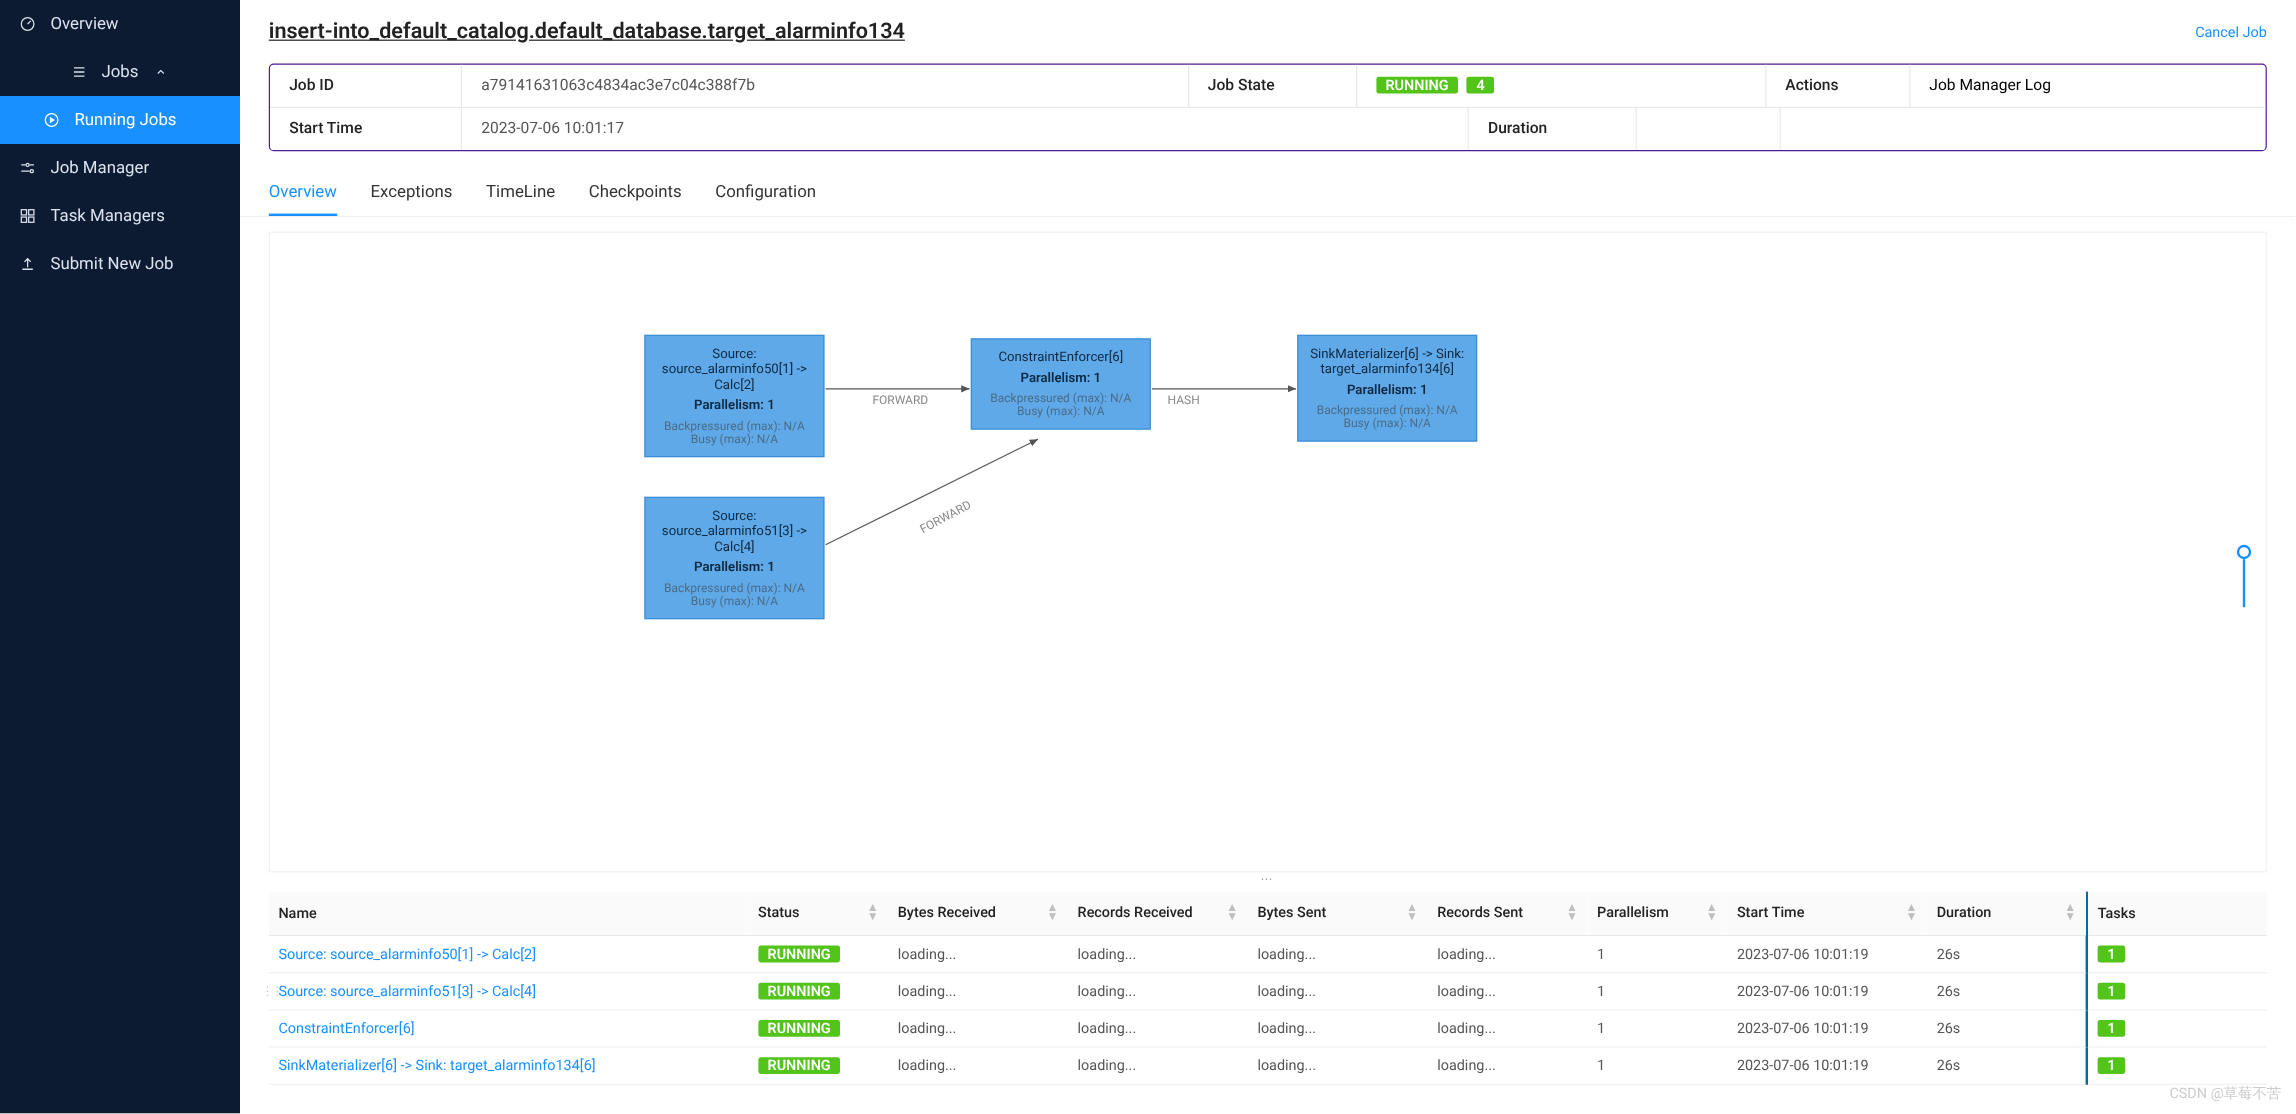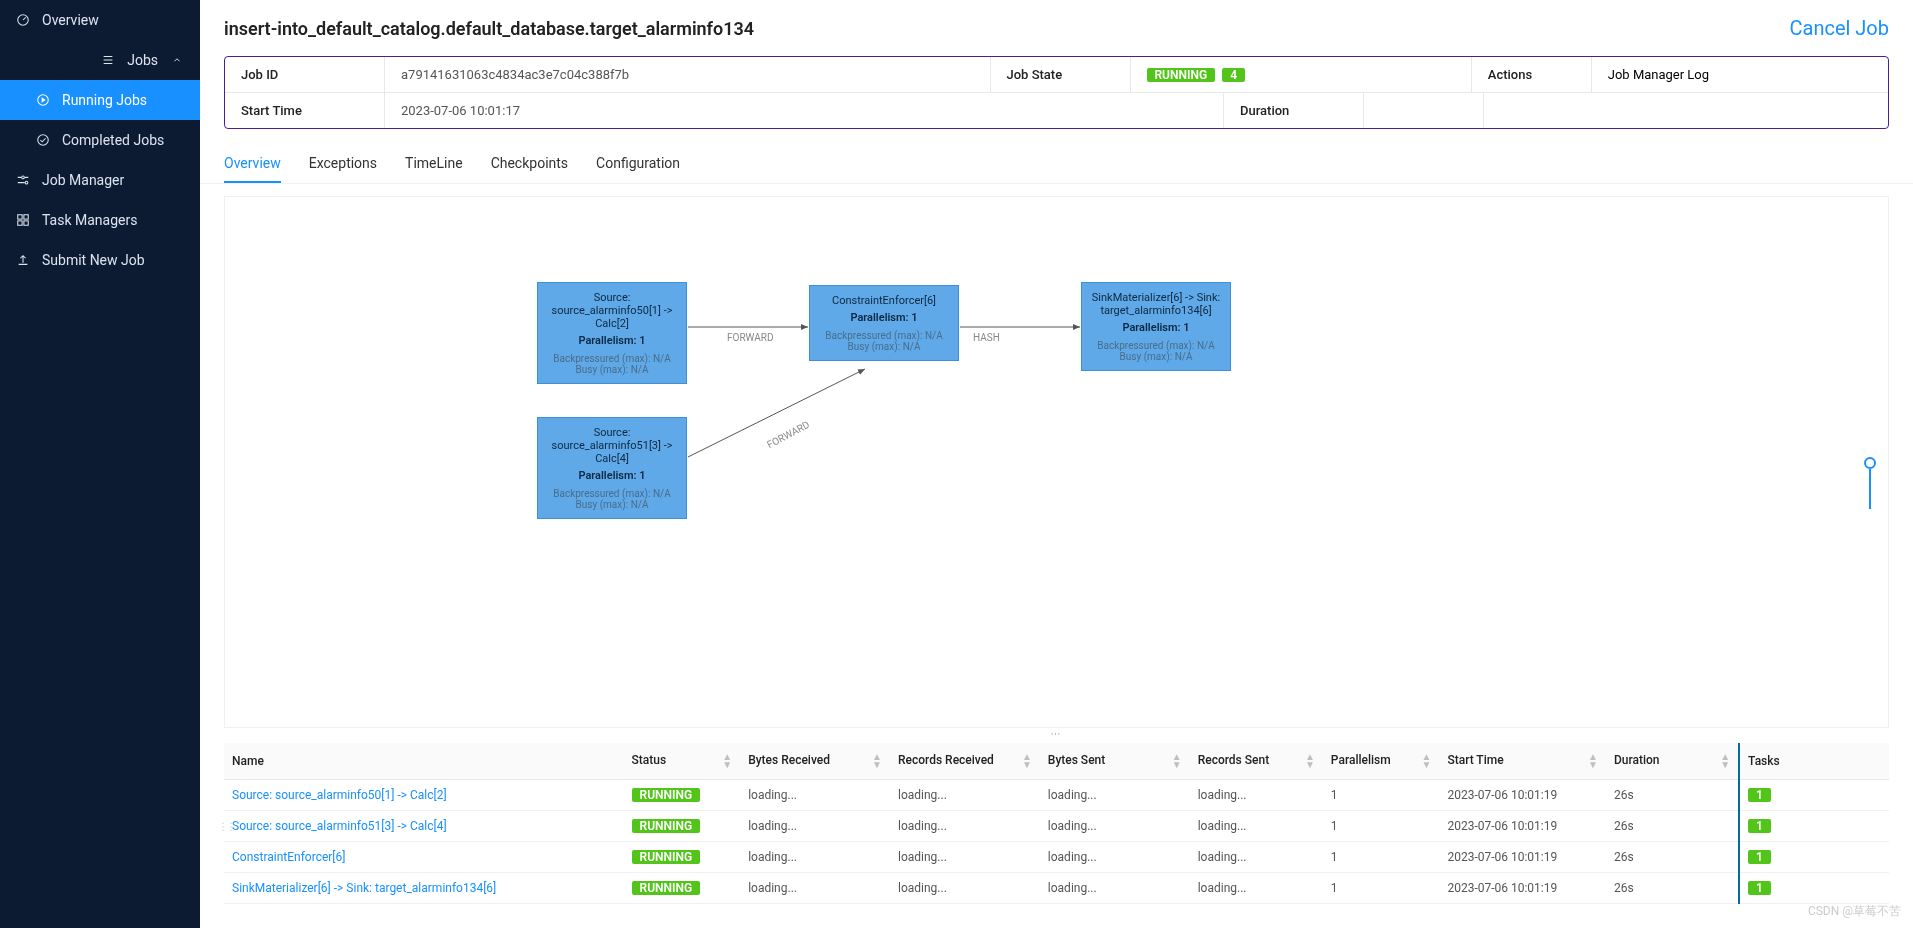--- a/index.html
+++ b/index.html
@@ -1,27 +1,27 @@
 <!DOCTYPE html>
 <html><head>
 <meta charset="utf-8">
 <style>
 * { margin: 0; padding: 0; box-sizing: border-box; font-family: -apple-system, BlinkMacSystemFont, "Segoe UI", Roboto, "Helvetica Neue", Arial, sans-serif; }
 body { display: flex; height: 100vh; background: #fff; overflow: hidden; }
 .sidebar { width: 200px; background: #0c1a32; color: #dbe3ef; flex-shrink: 0; display: flex; flex-direction: column; font-size: 14px; }
 .side-item { padding: 12px 16px; display: flex; align-items: center; gap: 12px; cursor: pointer; }
 .side-item.sub { padding-left: 36px; }
 .side-item.active { background: #1890ff; color: #fff; }
-.side-item.parent { justify-content: flex-end; }
+.side-item.parent { justify-content: center; }
 .side-item .left { display: flex; align-items: center; gap: 12px; }
 .icon { width: 14px; height: 14px; display: inline-flex; align-items: center; justify-content: center; }
 .main { flex: 1; display: flex; flex-direction: column; overflow: hidden; }
 .header { padding: 16px 24px; display: flex; justify-content: space-between; align-items: center; }
-.title { font-size: 18px; font-weight: 600; color: #222; }
-.cancel { color: #1890ff; font-size: 20px; cursor: pointer; }
+.title { font-size: 18px; font-weight: 600; color: #222; text-decoration: underline; }
+.cancel { color: #1890ff; font-size: 12px; cursor: pointer; }
 .info-table { margin: 0 24px; border: 1px solid #4c1d95; border-radius: 4px; }
 .info-row { display: flex; border-bottom: 1px solid #e8e8e8; }
 .info-row:last-child { border-bottom: none; }
 .info-cell { padding: 10px 16px; font-size: 13px; border-right: 1px solid #e8e8e8; }
 .info-cell:last-child { border-right: none; }
 .info-cell.label { color: #222; font-weight: 500; width: 160px; flex-shrink: 0; }
 .info-cell.value { flex: 1; color: #555; }
 .badge { display: inline-block; padding: 0 8px; font-size: 12px; font-weight: 600; color: #fff; border-radius: 2px; }
 .badge.green { background: #52c41a; }
 .tabs { display: flex; gap: 28px; padding: 0 24px; margin-top: 16px; border-bottom: 1px solid #f0f0f0; }
@@ -78,29 +78,20 @@
   </div>
   <div class="side-item sub active">
     <span class="icon">
         <svg viewBox="0 0 16 16" width="14" height="14" fill="none" stroke="currentColor" stroke-width="1.2">
           <circle cx="8" cy="8" r="6"></circle>
           <path d="M7 6 L10 8 L7 10 Z" fill="currentColor"></path>
         </svg>
       </span>
     <span>Running Jobs</span>
   </div>
-  <div class="side-item sub">
-    <span class="icon">
-        <svg viewBox="0 0 16 16" width="14" height="14" fill="none" stroke="currentColor" stroke-width="1.2">
-          <circle cx="8" cy="8" r="6"></circle>
-          <path d="M5 8 L7 10 L11 6"></path>
-        </svg>
-      </span>
-    <span>Completed Jobs</span>
-  </div>
   <div class="side-item">
     <span class="icon">
         <svg viewBox="0 0 16 16" width="14" height="14" fill="none" stroke="currentColor" stroke-width="1.2">
           <path d="M2 5 h4 M10 5 h4 M2 11 h8 M14 11 h0"></path>
           <circle cx="8" cy="5" r="1.5"></circle>
           <circle cx="12" cy="11" r="1.5"></circle>
         </svg>
       </span>
     <span>Job Manager</span>
   </div>

